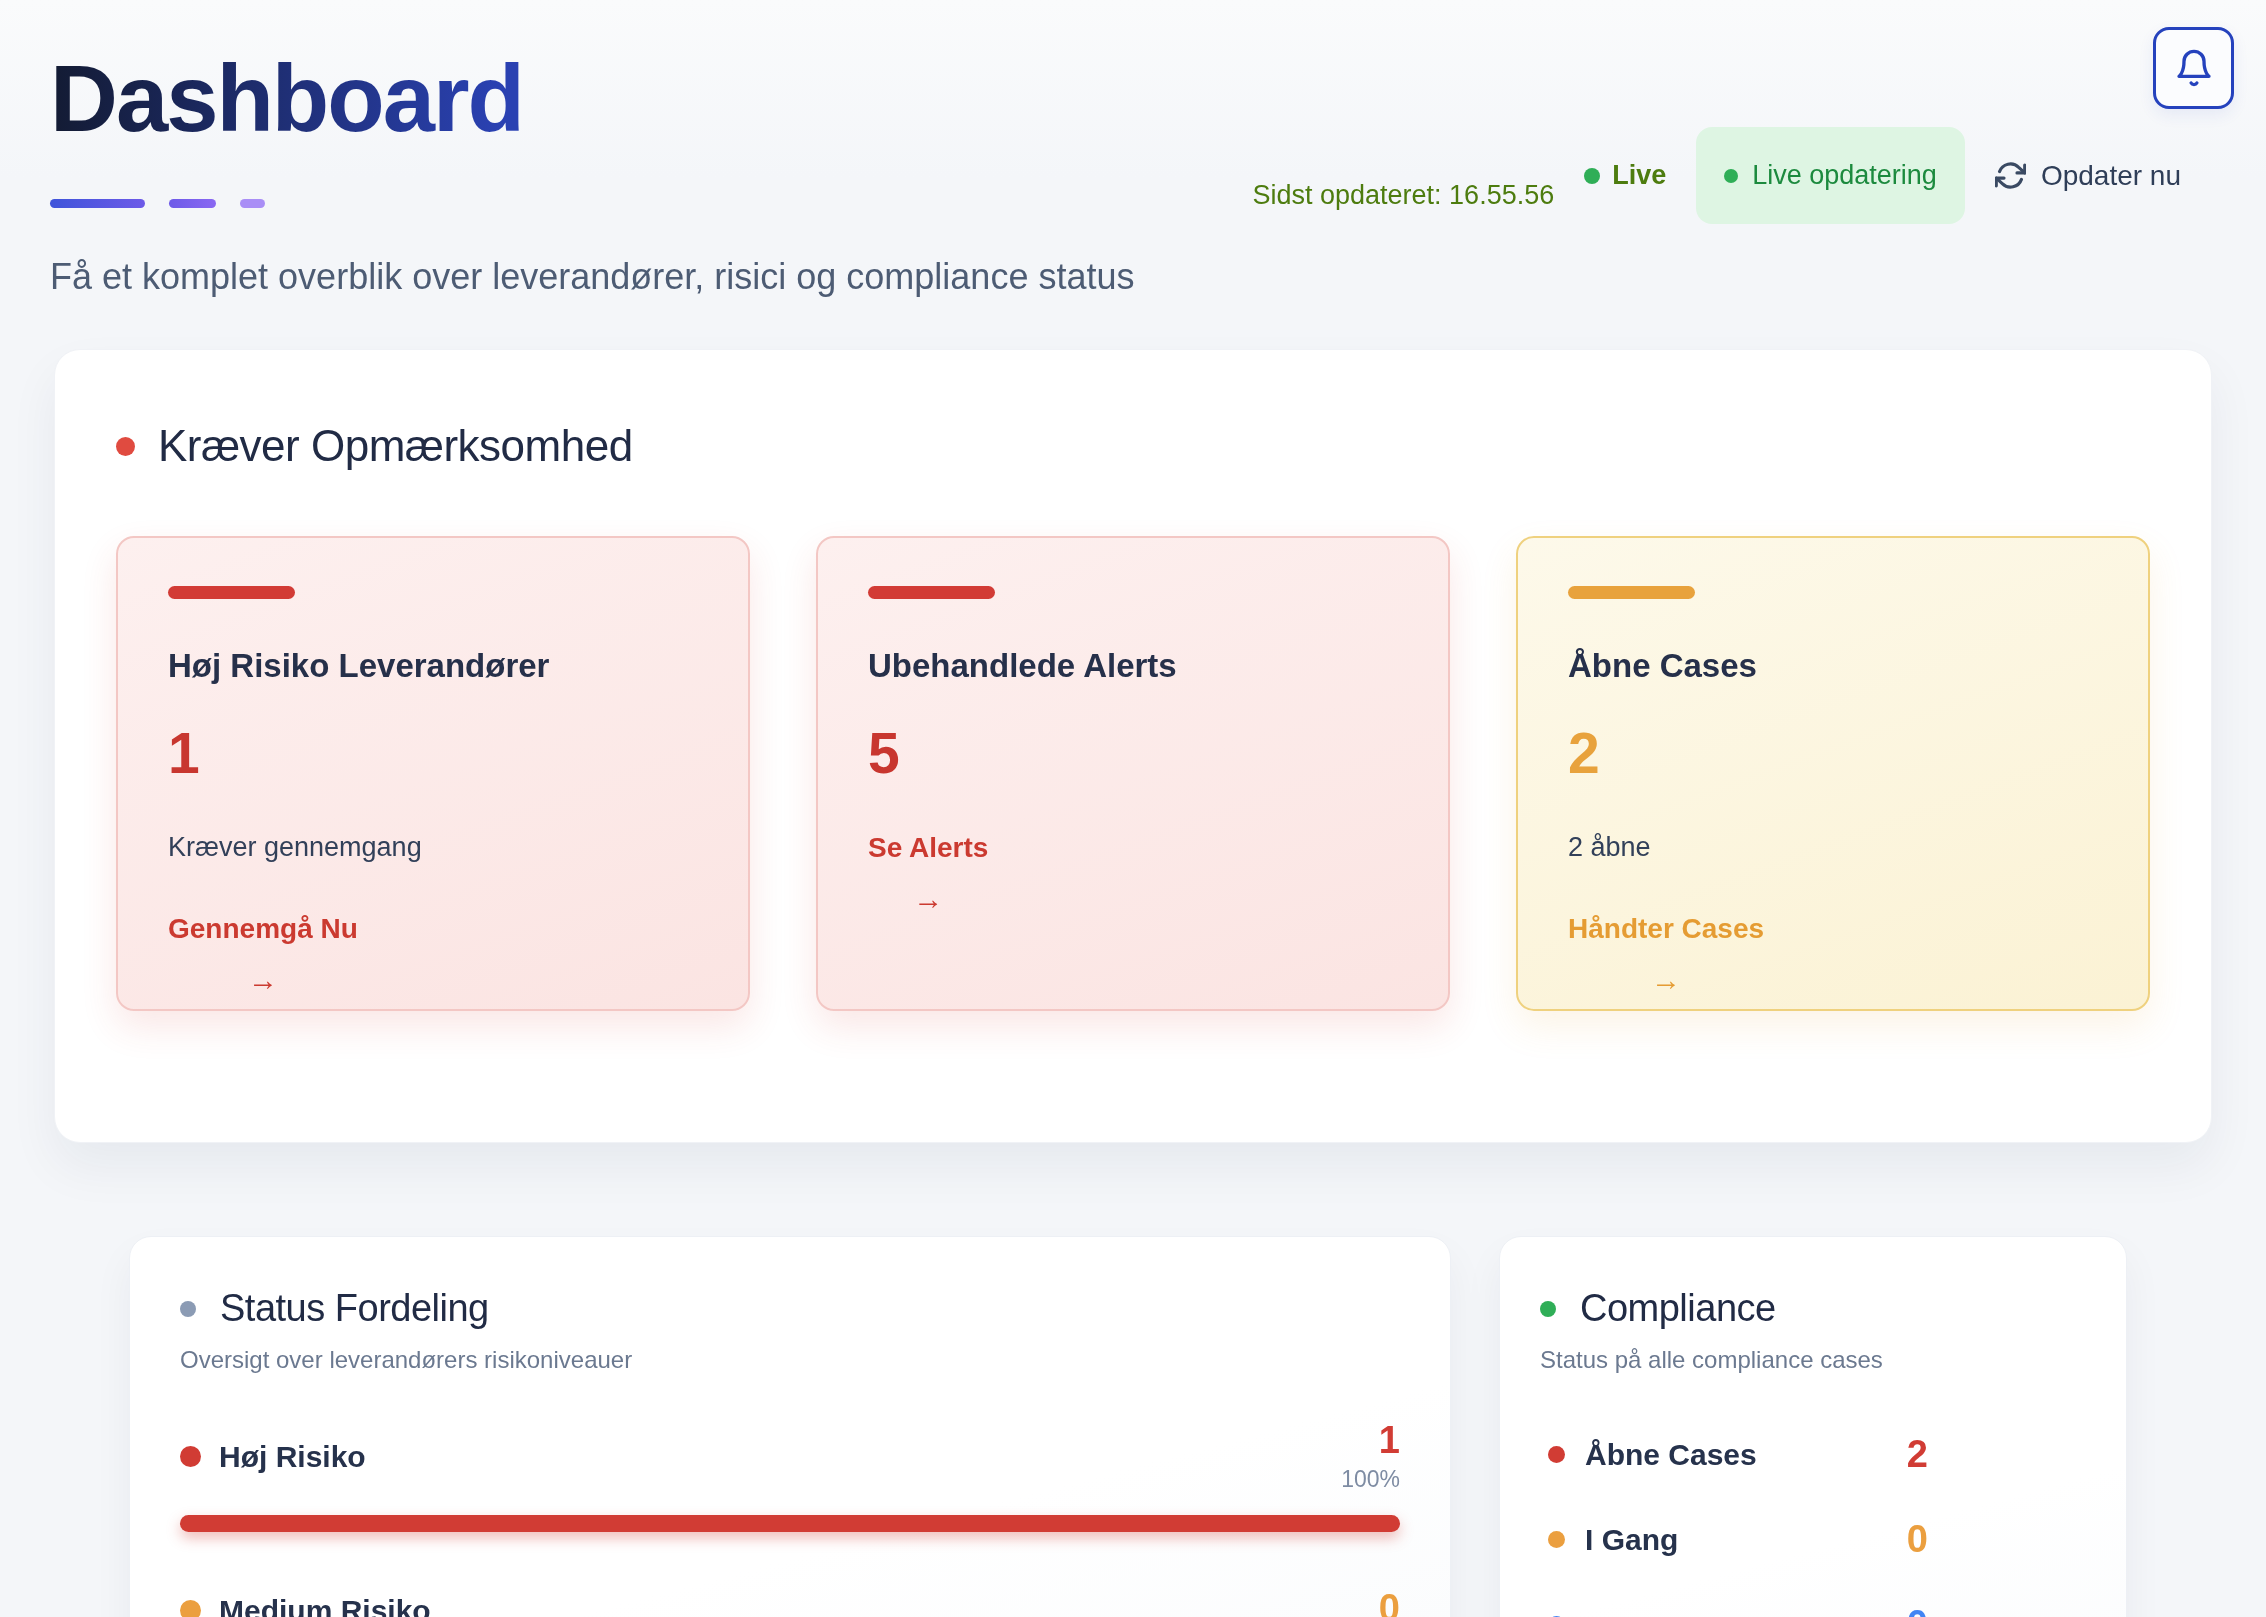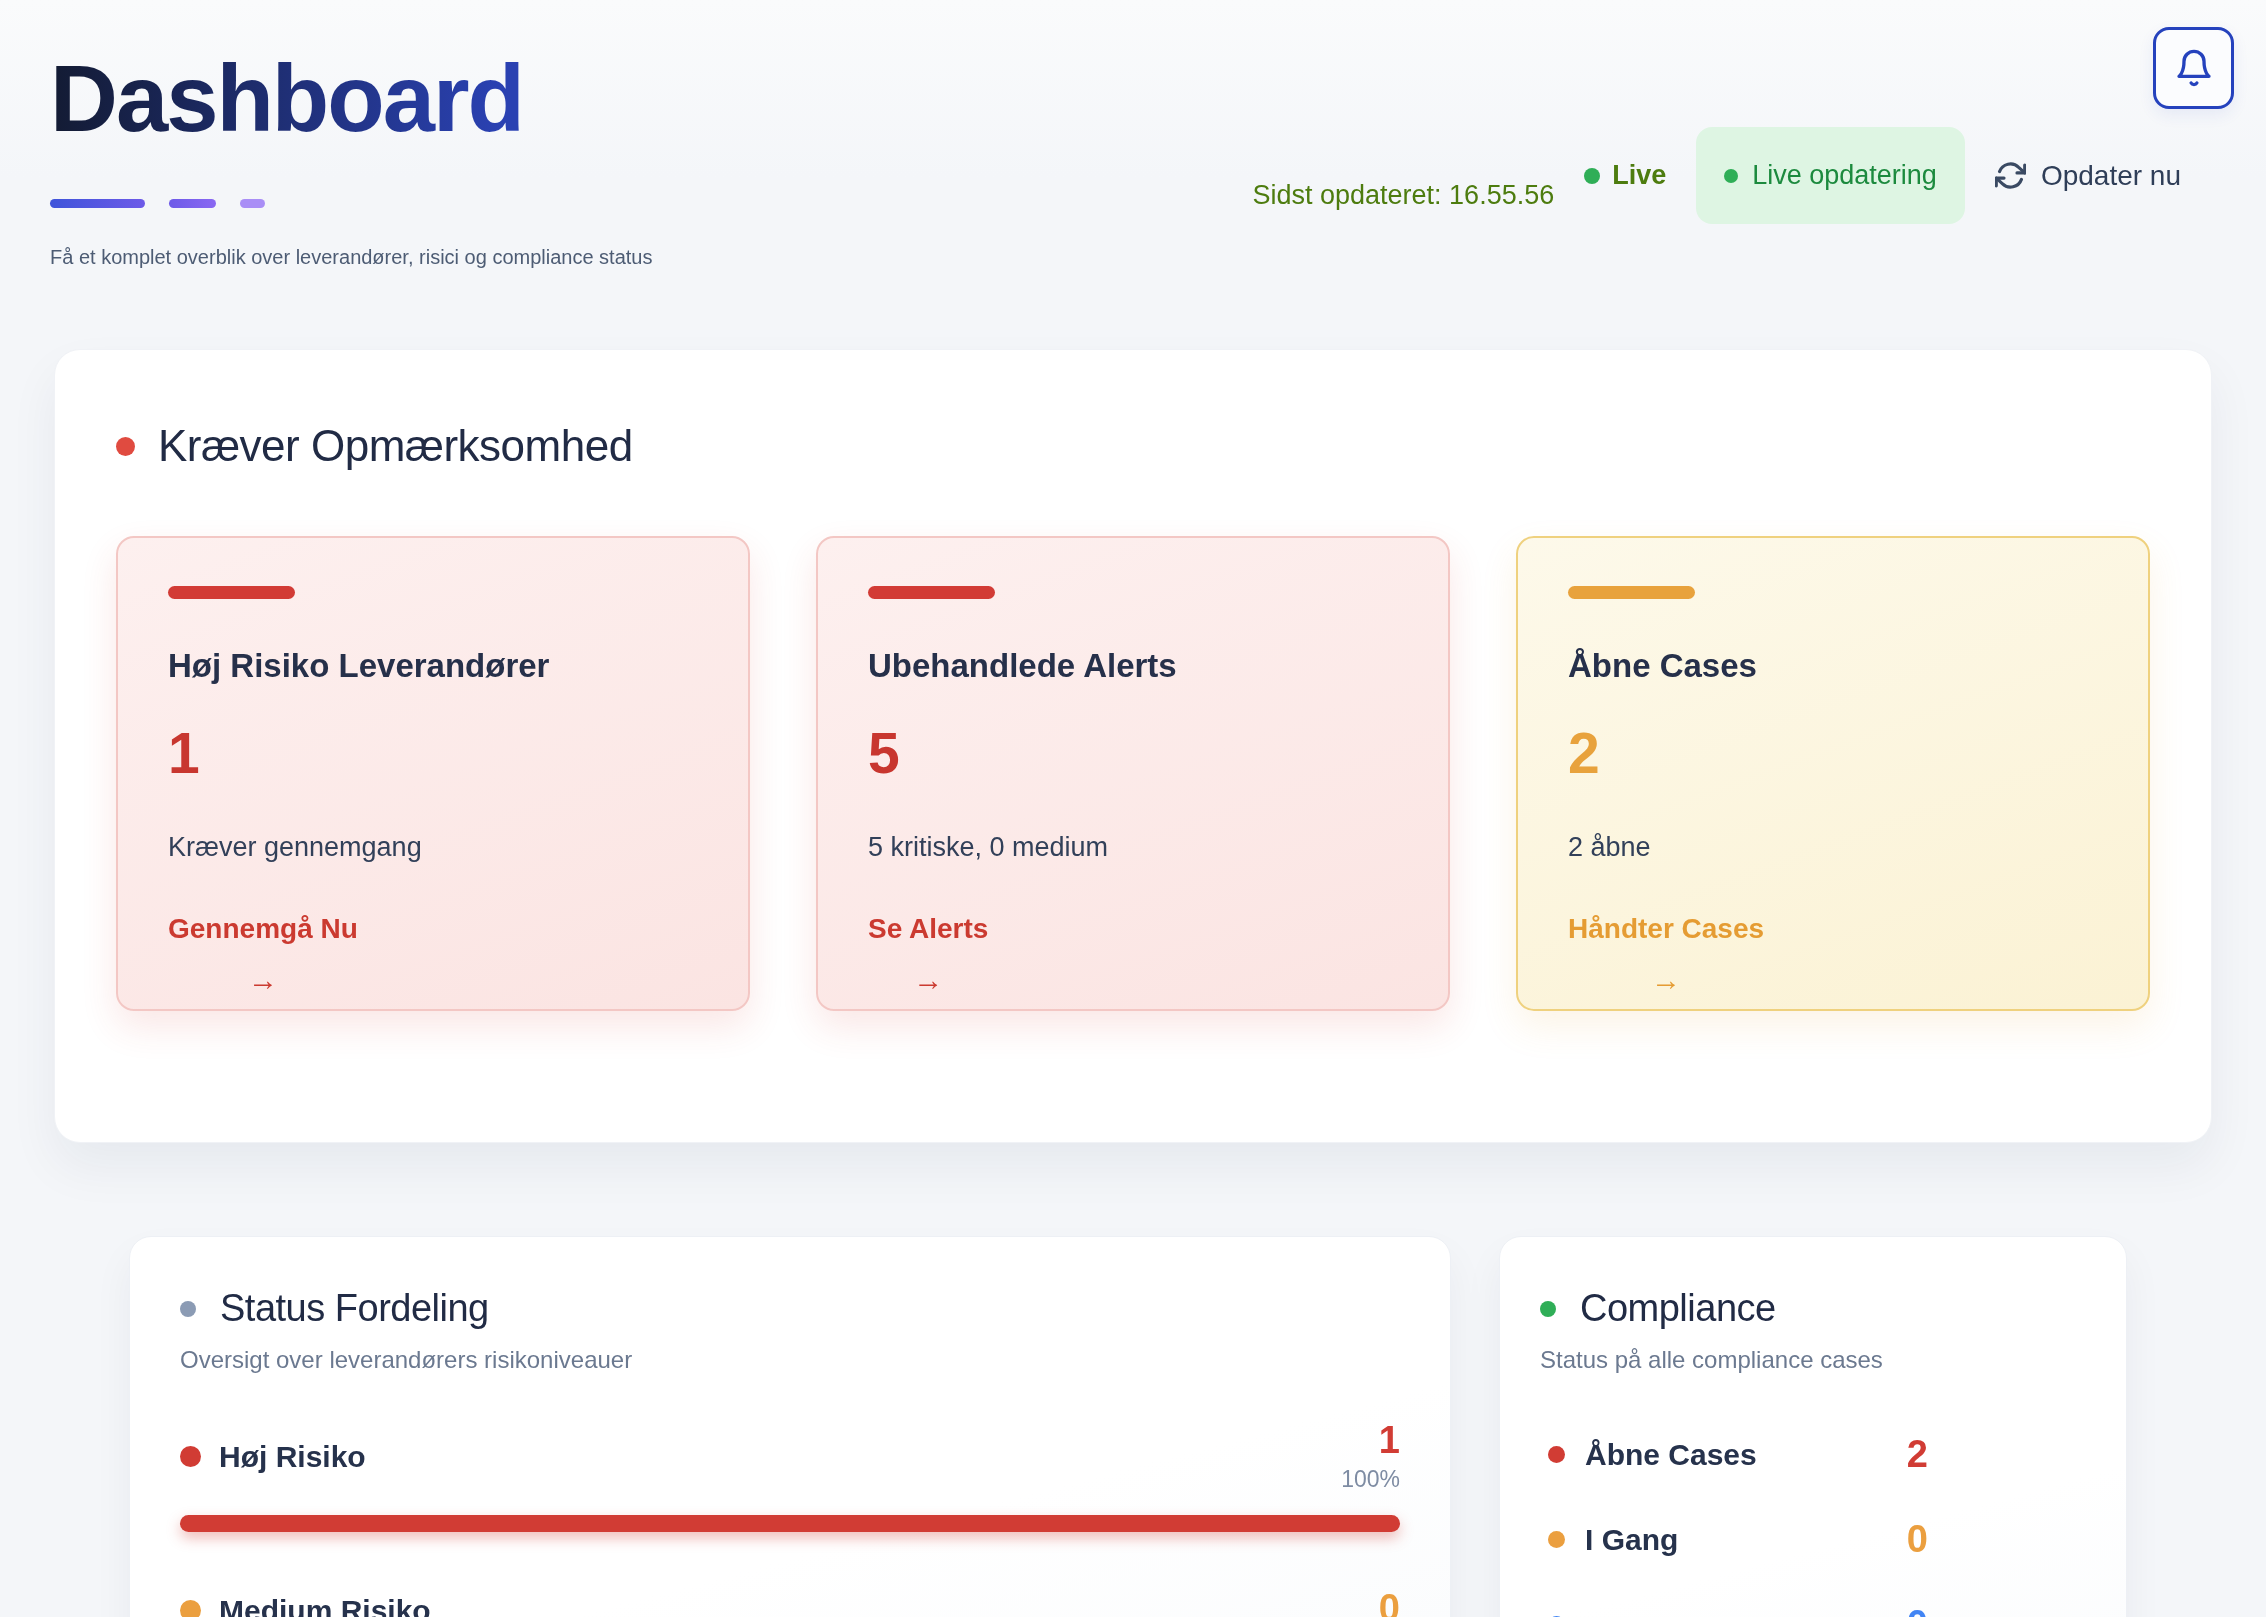--- a/index.html
+++ b/index.html
@@ -19,21 +19,21 @@
     font-size:94px; font-weight:800; letter-spacing:-2px; line-height:1.05;
     background:linear-gradient(90deg,#131b33 0%,#2a41b2 95%);
     -webkit-background-clip:text; background-clip:text;
     color:transparent; -webkit-text-fill-color:transparent;
   }
   .title-bars{ position:absolute; left:50px; top:199px; display:flex; gap:24px; align-items:center; }
   .tbar{ height:9px; border-radius:5px; display:block; }
   .tbar1{ width:95px; background:linear-gradient(90deg,#3e54da,#6d5ae8); }
   .tbar2{ width:47px; background:linear-gradient(90deg,#6d5ae8,#8a68f2); }
   .tbar3{ width:25px; background:#a98ef6; }
-  .page-sub{ position:absolute; left:50px; top:246px; font-size:20px; color:#4d5c74; }
+  .page-sub{ position:absolute; left:50px; top:256px; font-size:36px; color:#4d5c74; }
 
   .bell-btn{
     position:absolute; right:32px; top:27px; width:81px; height:82px;
     border:3px solid #2542bd; border-radius:16px; background:#fbfcfe;
     display:flex; align-items:center; justify-content:center;
     box-shadow:0 6px 16px rgba(37,66,189,0.08);
   }
   .bell-btn svg{ width:40px; height:40px; stroke:#2542bd; fill:none; stroke-width:2; stroke-linecap:round; stroke-linejoin:round; }
 
   .statusbar{
@@ -182,21 +182,20 @@
       <a class="acard-link" style="color: rgb(203, 58, 48);">
         <span>Gennemgå Nu</span>
         <span class="arrow">→</span>
       </a>
     </article>
 
     <article class="acard theme-red">
       <span class="accent" style="background-color: rgb(210, 59, 53);"></span>
       <h3 class="acard-title">Ubehandlede Alerts</h3>
       <div class="acard-value" style="color: rgb(200, 54, 47);">5</div>
-      <p class="acard-caption">5 kritiske, 0 medium</p>
       <a class="acard-link" style="color: rgb(203, 58, 48);">
         <span>Se Alerts</span>
         <span class="arrow">→</span>
       </a>
     </article>
 
     <article class="acard theme-amber">
       <span class="accent" style="background-color: rgb(232, 162, 60);"></span>
       <h3 class="acard-title">Åbne Cases</h3>
       <div class="acard-value" style="color: rgb(232, 162, 60);">2</div>

